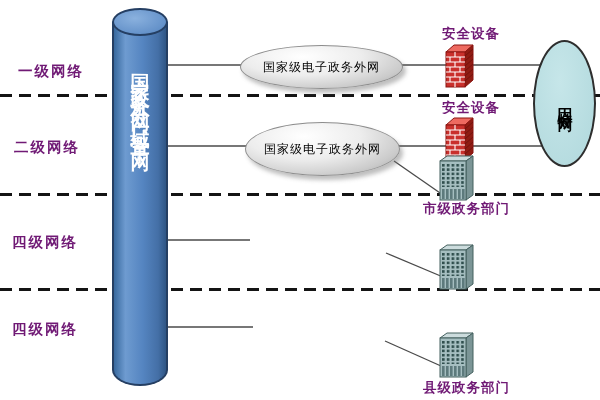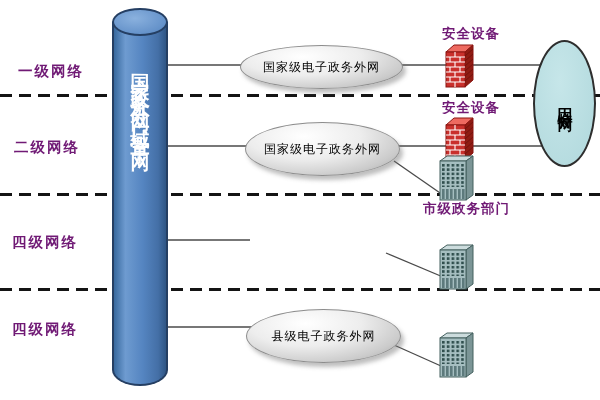--- a/index.html
+++ b/index.html
@@ -130,23 +130,20 @@
     <div class="cyl-top"></div>
     <div class="cyl-text">国家政务外网广域骨干网</div>
   </div>
 
   <div class="net e1">
     <span>国家级电子政务外网</span>
   </div>
   <div class="net e2">
     <span>国家级电子政务外网</span>
   </div>
-  <div class="net e4">
-    <span>县级电子政务外网</span>
-  </div>
 
   <div class="internet">
     <span class="vtext">因特网</span>
   </div>
 
   <div class="cap" style="left:425px;top:25px;width:75px">安全设备</div>
   <svg class="icon" style="left:443px;top:42px" width="32" height="46">
       <use href="#firewall-sym"></use>
     </svg>
 
@@ -160,14 +157,15 @@
     </svg>
   <div class="cap" style="left:412px;top:200px;width:98px">市级政务部门</div>
 
   <svg class="icon" style="left:437px;top:243px" width="38" height="48">
       <use href="#building-sym"></use>
     </svg>
 
   <svg class="icon" style="left:437px;top:331px" width="38" height="48">
       <use href="#building-sym"></use>
     </svg>
+  <div class="cap" style="left:412px;top:379px;width:98px">县级政务部门</div>
 
 </div>
 
 </body></html>

